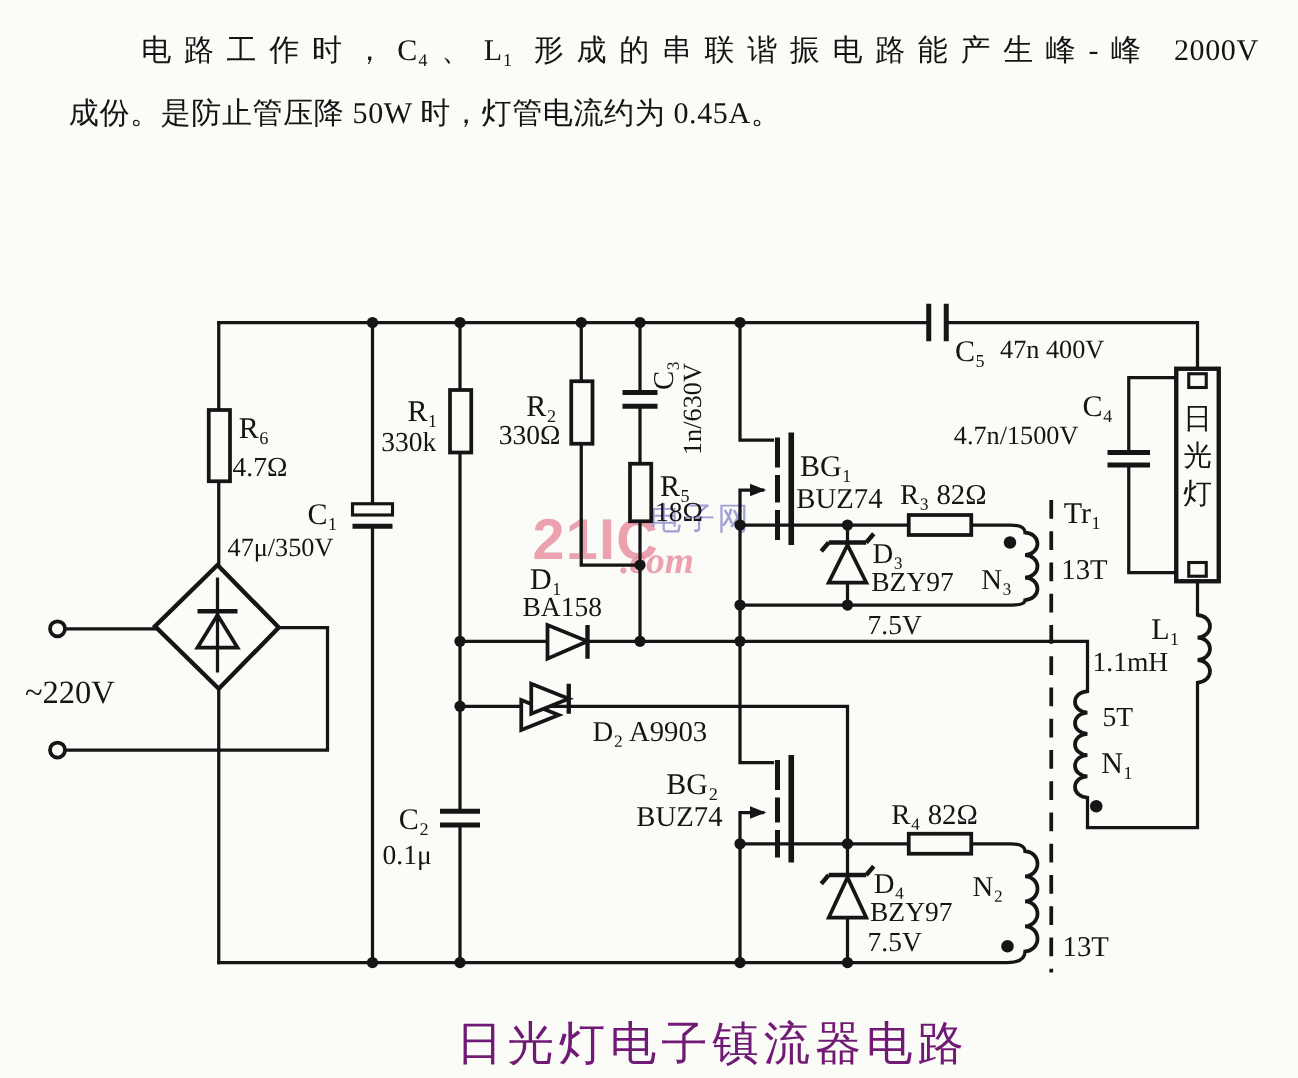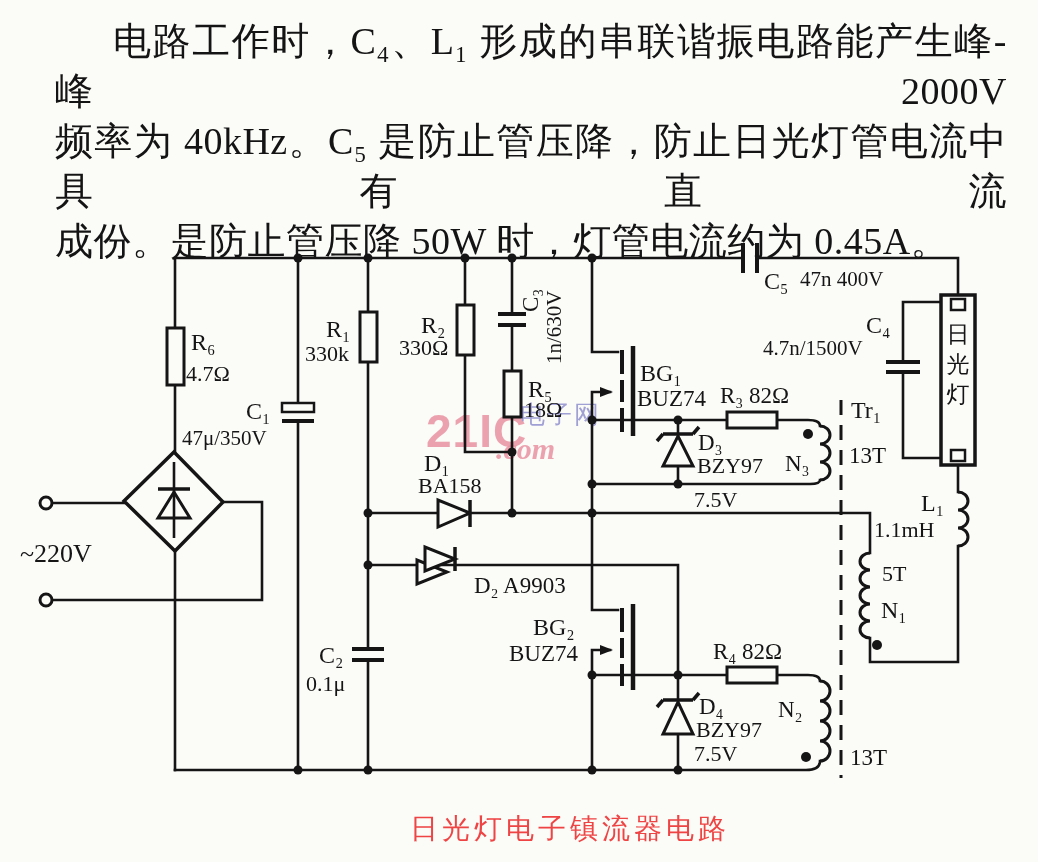--- a/index.html
+++ b/index.html
@@ -4,45 +4,44 @@
 <style>
   html,body{margin:0;padding:0;}
   body{
     width:1038px;height:862px;position:relative;
     background:#fbfbf8;overflow:hidden;
     font-family:"Liberation Serif","DejaVu Serif",serif;
     color:#151515;
   }
   .para{
     position:absolute;left:55px;top:16px;width:952px;
-    font-size:38px;line-height:50px;letter-spacing:0.5px;
+    font-size:24px;line-height:50px;letter-spacing:0.5px;
     color:#141414;
   }
   .para .ln{text-align:justify;text-align-last:justify;}
   .para .ln.first{text-indent:58px;}
   .para .ln.last{text-align-last:left;}
   .caption{
     position:absolute;left:290px;top:810px;width:560px;
-    text-align:center;font-size:28px;letter-spacing:4px;color:#ef4444;
+    text-align:center;font-size:37px;letter-spacing:4px;color:#701a75;
   }
   .wm{position:absolute;left:426px;top:398px;width:180px;height:70px;z-index:1;}
   .wm .big{position:absolute;left:0;top:6px;font-size:46px;font-weight:bold;
     color:rgba(231,140,155,0.8);font-family:"Liberation Sans",sans-serif;letter-spacing:1px;}
   .wm .cn{position:absolute;left:94px;top:0px;font-size:25px;color:rgba(150,150,208,0.9);letter-spacing:2px;}
   .wm .dot{position:absolute;left:70px;top:34px;font-size:30px;font-style:italic;font-weight:bold;
     color:rgba(231,140,155,0.8);}
   svg{position:absolute;left:0;top:0;z-index:2;}
   svg text{font-family:"Liberation Serif","DejaVu Serif",serif;fill:#151515;}
 </style>
 </head>
 <body>
 
 <div class="para">
   <div class="ln first">电路工作时，C₄、L₁ 形成的串联谐振电路能产生峰-峰 2000V</div>
-  <div class="ln">频率为 40kHz。C₅ 是防止管压降，防止日光灯管电流中具有直流</div>
   <div class="ln last">成份。是防止管压降 50W 时，灯管电流约为 0.45A。</div>
 </div>
 
 <div class="wm">
   <span class="big">21IC</span>
   <span class="cn">电子网</span>
   <span class="dot">.com</span>
 </div>
 
 <svg width="1038" height="862" viewBox="0 0 1038 862">

